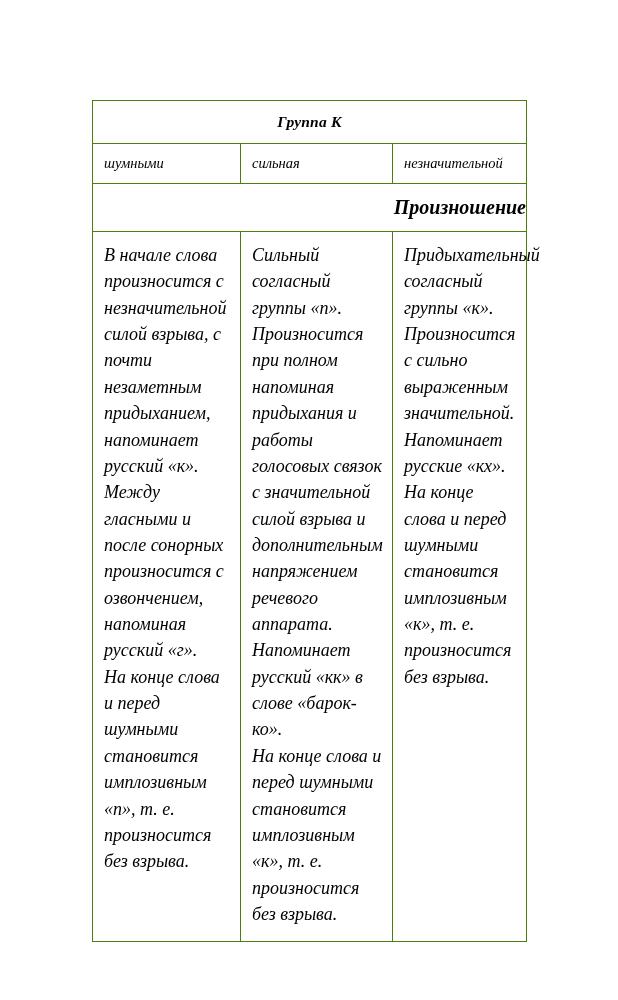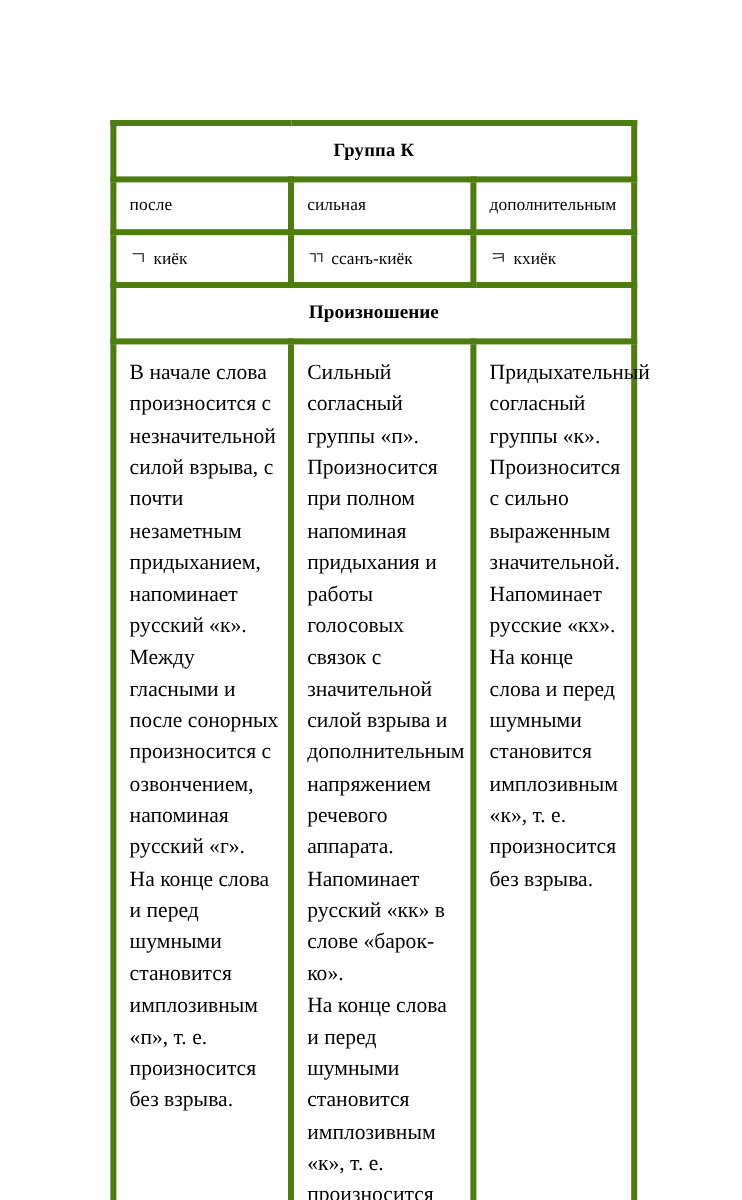--- a/index.html
+++ b/index.html
@@ -26,23 +26,24 @@
     left: 92px;
     top: 100px;
     width: 434px;
   }
   table.main {
     width: 434px;
     border-collapse: collapse;
     table-layout: fixed;
   }
   table.main td {
-    border: 5px solid #4d7c0f;
+    border: 1px solid #4d7c0f;
     vertical-align: top;
     padding: 0;
+    font-style: italic;
   }
   .title-row td {
     text-align: center;
   }
   .title-text {
     font-weight: bold;
     font-size: 15.5px;
     letter-spacing: 0.2px;
     padding: 12px 0 12px 0;
   }
@@ -56,23 +57,23 @@
     white-space: nowrap;
   }
   .hangul {
     font-family: "DejaVu Sans", sans-serif;
     font-size: 15px;
     letter-spacing: 0;
     margin-right: 5px;
   }
   .pron-text {
     font-weight: bold;
-    font-size: 16px;
+    font-size: 20px;
     padding: 12px 0 12px 0;
-    text-align: center;
+    text-align: right;
   }
   .body-cell {
     font-size: 18px;
     line-height: 1.465;
     padding: 10px 8px 14px 11px;
     hyphens: none;
   }
   .body-cell p {
     margin: 0;
   }
@@ -114,38 +115,27 @@
         <col class="c3">
       </colgroup>
       <tbody>
         <tr class="title-row">
           <td colspan="3">
             <div class="title-text">Группа К</div>
           </td>
         </tr>
         <tr>
           <td>
-            <div class="hdr-text">после</div>
+            <div class="hdr-text">шумными</div>
           </td>
           <td>
             <div class="hdr-text">сильная</div>
           </td>
           <td>
-            <div class="hdr-text">дополнительным</div>
-          </td>
-        </tr>
-        <tr>
-          <td>
-            <div class="ex-text"><span class="hangul">ㄱ</span><span>киёк</span></div>
-          </td>
-          <td>
-            <div class="ex-text"><span class="hangul">ㄲ</span><span>ссанъ-киёк</span></div>
-          </td>
-          <td>
-            <div class="ex-text"><span class="hangul">ㅋ</span><span>кхиёк</span></div>
+            <div class="hdr-text">незначительной</div>
           </td>
         </tr>
         <tr>
           <td colspan="3">
             <div class="pron-text">Произношение</div>
           </td>
         </tr>
         <tr>
           <td>
             <div class="body-cell">

